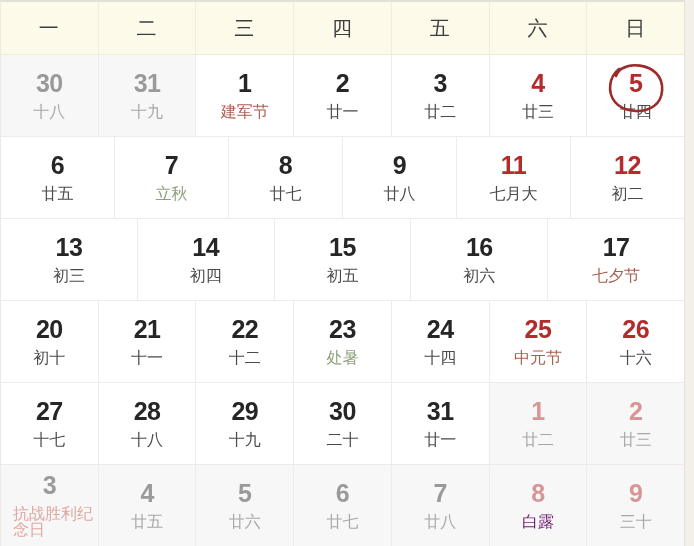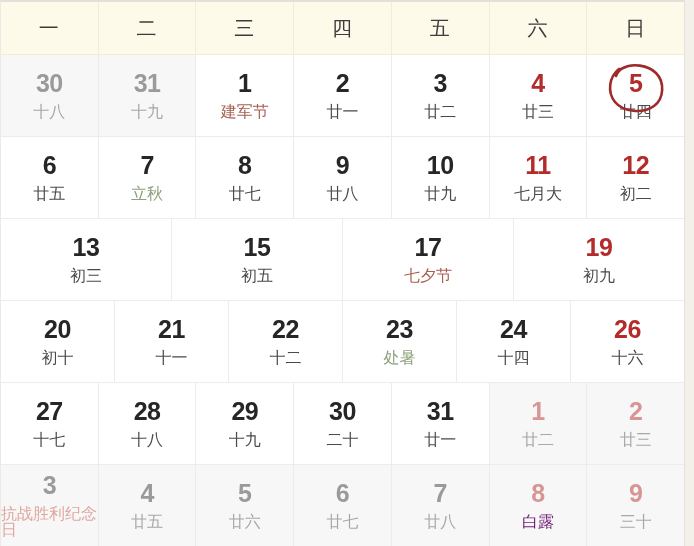--- a/index.html
+++ b/index.html
@@ -99,21 +99,21 @@
   .day-cell.weekend .day-num { color: #b32b2b; }
   .day-cell.other-month.weekend .day-num { color: #d79595; }
 
   .day-sub {
     font-size: 16px;
     line-height: 1;
     color: #4a4a4a;
   }
   .day-cell.other-month .day-sub { color: #a8a8a8; }
   .day-sub.festival { color: #a85f4f; }
-  .day-cell.other-month .day-sub.festival { color: #e0a7a0; }
+  .day-cell.other-month .day-sub.festival { color: #e0a7a0; margin-left: 12px; }
   .day-sub.term { color: #8fa07d; }
   .day-cell.other-month .day-sub.term { color: #701a75; }
 
   
   .today-circle {
     position: absolute;
     left: 50%;
     top: 50%;
     width: 62px;
     height: 58px;
@@ -198,50 +198,50 @@
             <div class="day-sub term">立秋</div>
           </div>
           <div class="day-cell">
             <div class="day-num">8</div>
             <div class="day-sub">廿七</div>
           </div>
           <div class="day-cell">
             <div class="day-num">9</div>
             <div class="day-sub">廿八</div>
           </div>
-          <div class="day-cell">
-            <div class="day-num">10</div>
-            <div class="day-sub">廿九</div>
-          </div>
           <div class="day-cell weekend">
             <div class="day-num">11</div>
             <div class="day-sub">七月大</div>
           </div>
           <div class="day-cell weekend">
             <div class="day-num">12</div>
             <div class="day-sub">初二</div>
           </div>
         </div>
         <div class="week-row">
           <div class="day-cell">
             <div class="day-num">13</div>
             <div class="day-sub">初三</div>
           </div>
           <div class="day-cell">
+            <div class="day-num">14</div>
+            <div class="day-sub">初四</div>
+          </div>
+          <div class="day-cell">
             <div class="day-num">15</div>
             <div class="day-sub">初五</div>
           </div>
           <div class="day-cell">
+            <div class="day-num">16</div>
+            <div class="day-sub">初六</div>
+          </div>
+          <div class="day-cell">
             <div class="day-num">17</div>
             <div class="day-sub festival">七夕节</div>
           </div>
-          <div class="day-cell weekend">
-            <div class="day-num">19</div>
-            <div class="day-sub">初九</div>
-          </div>
         </div>
         <div class="week-row">
           <div class="day-cell">
             <div class="day-num">20</div>
             <div class="day-sub">初十</div>
           </div>
           <div class="day-cell">
             <div class="day-num">21</div>
             <div class="day-sub">十一</div>
           </div>
@@ -249,20 +249,24 @@
             <div class="day-num">22</div>
             <div class="day-sub">十二</div>
           </div>
           <div class="day-cell">
             <div class="day-num">23</div>
             <div class="day-sub term">处暑</div>
           </div>
           <div class="day-cell">
             <div class="day-num">24</div>
             <div class="day-sub">十四</div>
+          </div>
+          <div class="day-cell weekend">
+            <div class="day-num">25</div>
+            <div class="day-sub festival">中元节</div>
           </div>
           <div class="day-cell weekend">
             <div class="day-num">26</div>
             <div class="day-sub">十六</div>
           </div>
         </div>
         <div class="week-row">
           <div class="day-cell">
             <div class="day-num">27</div>
             <div class="day-sub">十七</div>

